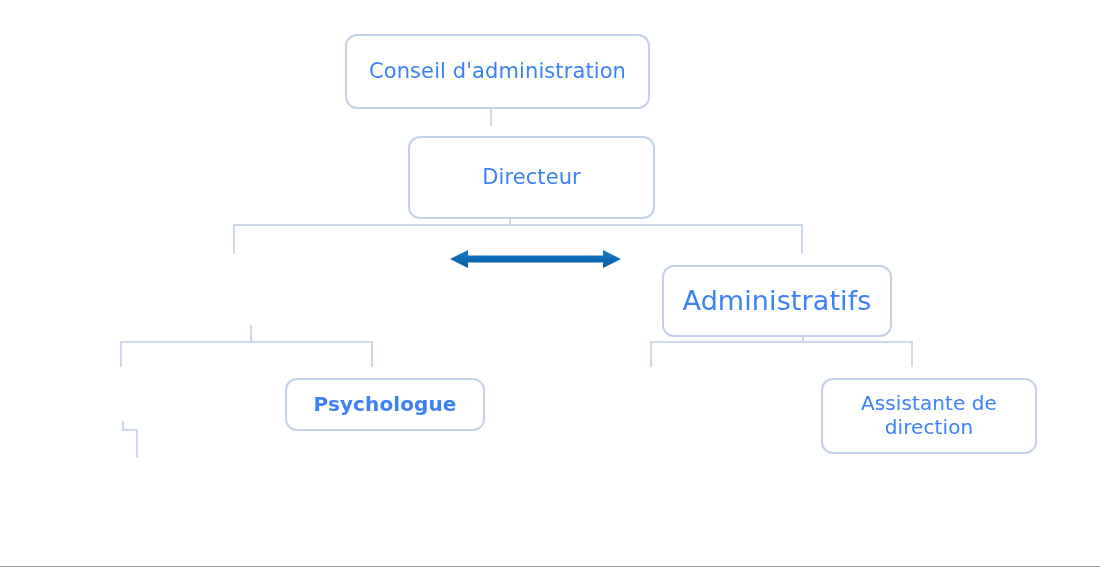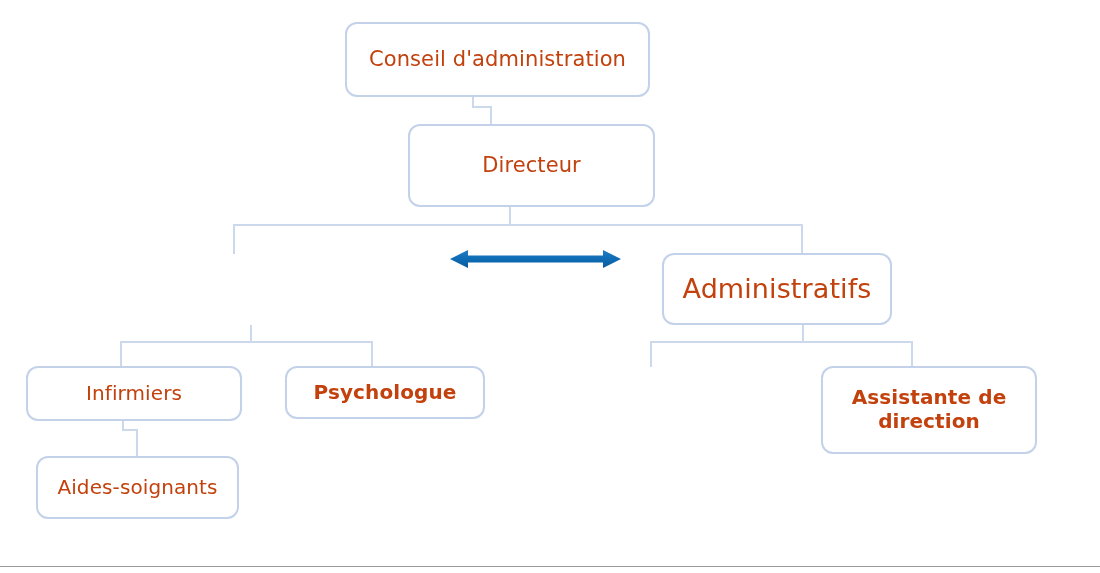--- a/index.html
+++ b/index.html
@@ -22,27 +22,28 @@
   .node {
     position: absolute;
     box-sizing: border-box;
     border: 2px solid #c3d2e8;
     border-radius: 12px;
     background: #ffffff;
     display: flex;
     align-items: center;
     justify-content: center;
     text-align: center;
-    color: #c2410c;
+    color: #3b82f6;
     font-family: "DejaVu Sans", sans-serif;
     font-size: 19px;
     line-height: 1.18;
     letter-spacing: 0.1px;
     padding: 4px 8px;
     z-index: 3;
+    margin-top: 12px;
   }
   .node-label {
     display: block;
     white-space: pre-line;
   }
 
   
   .conn {
     position: absolute;
     background: #ccd8ec;
@@ -112,33 +113,27 @@
 
   <div class="node" style="left:408px; top:124px; width:247px; height:83px; font-size:21px;">
     <span class="node-label">Directeur</span>
   </div>
 
 
   <div class="node" style="left:662px; top:253px; width:230px; height:72px; font-size:27px;">
     <span class="node-label">Administratifs</span>
   </div>
 
-  <div class="node" style="left:26px; top:366px; width:216px; height:55px; font-size:20px;">
-    <span class="node-label">Infirmiers</span>
-  </div>
 
   <div class="node" style="left:285px; top:366px; width:200px; height:53px; font-size:20px;font-weight:bold;">
     <span class="node-label">Psychologue</span>
   </div>
 
 
-  <div class="node" style="left:821px; top:366px; width:216px; height:88px; font-size:20px;font-weight:bold;">
+  <div class="node" style="left:821px; top:366px; width:216px; height:76px; font-size:20px;">
     <span class="node-label">Assistante de
 direction</span>
   </div>
 
-  <div class="node" style="left:36px; top:456px; width:203px; height:63px; font-size:20px;">
-    <span class="node-label">Aides-soignants</span>
-  </div>
 
   <div class="bottom-rule" style="top:566px;"></div>
 
 </div>
 
 </body></html>

